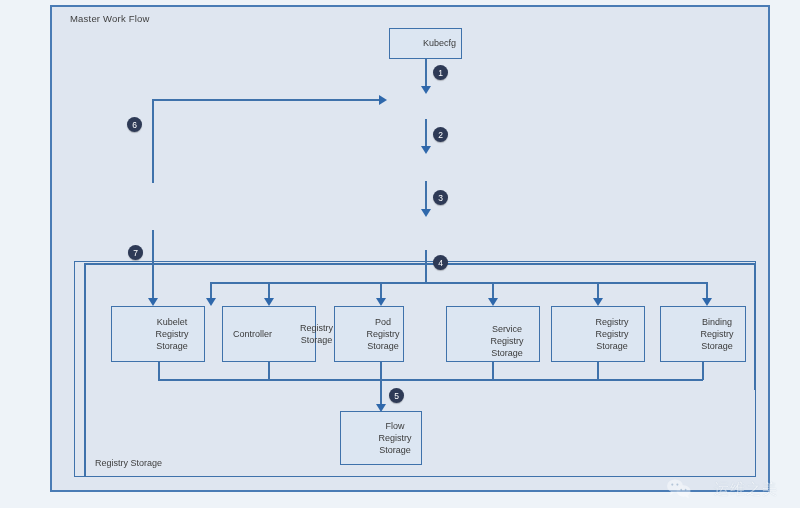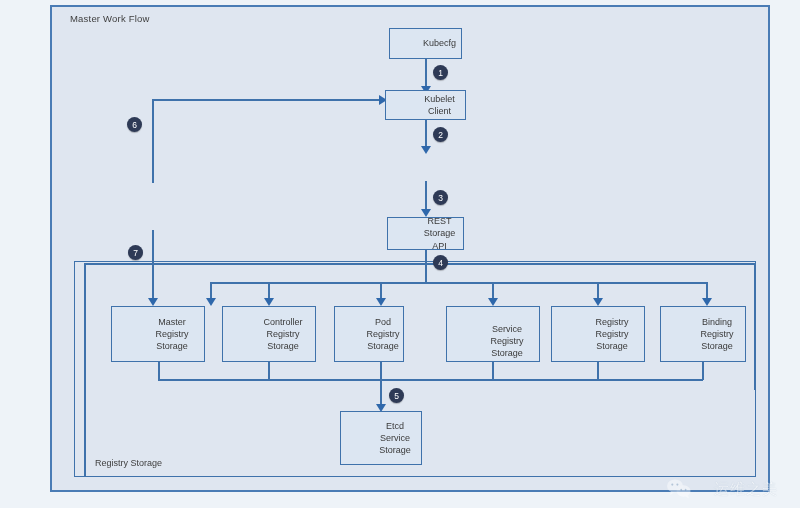--- a/index.html
+++ b/index.html
@@ -155,37 +155,30 @@
   <div class="arrow-down" style="left:148px;top:298px;"></div>
 
   <div class="ln lnh" style="left:84px;top:263px;width:671px;"></div>
   <div class="ln lnv" style="left:84px;top:263px;height:214px;"></div>
   <div class="ln lnv" style="left:754px;top:263px;height:127px;"></div>
 
   <div class="node" style="left:389px;top:28px;width:73px;height:31px;">
     <span>Kubecfg</span>
   </div>
 
-  <div class="node" style="left:385px;top:90px;width:81px;height:30px;">
-    <span>Kubelet Client</span>
-  </div>
-
-
-  <div class="node" style="left:387px;top:217px;width:77px;height:33px;flex-direction:column;">
-    <span>REST Storage</span>
-    <span>API</span>
-  </div>
+
+
 
 
   <div class="node" style="left:111px;top:306px;width:94px;height:56px;flex-direction:column;">
-    <span>Master Registry</span>
-    <span>Storage</span>
-  </div>
-
-  <div class="node" style="left:222px;top:306px;width:94px;height:56px;flex-direction:column;">
+    <span>Kubelet Registry</span>
+    <span>Storage</span>
+  </div>
+
+  <div class="node" style="left:222px;top:306px;width:94px;height:56px;flex-direction:row;">
     <span>Controller</span>
     <span>Registry Storage</span>
   </div>
 
   <div class="node" style="left:334px;top:306px;width:70px;height:56px;flex-direction:column;justify-content:center;">
     <span>Pod Registry</span>
     <span>Storage</span>
   </div>
 
   <div class="node" style="left:446px;top:306px;width:94px;height:56px;flex-direction:column;justify-content:flex-end;">
@@ -197,21 +190,21 @@
     <span>Registry</span>
     <span>Registry Storage</span>
   </div>
 
   <div class="node" style="left:660px;top:306px;width:86px;height:56px;flex-direction:column;">
     <span>Binding</span>
     <span>Registry Storage</span>
   </div>
 
   <div class="node" style="left:340px;top:411px;width:82px;height:54px;flex-direction:column;">
-    <span>Etcd Service</span>
+    <span>Flow Registry</span>
     <span>Storage</span>
   </div>
 
   <div class="badge" style="left:433px;top:65px;">1</div>
   <div class="badge" style="left:433px;top:127px;">2</div>
   <div class="badge" style="left:433px;top:190px;">3</div>
   <div class="badge" style="left:433px;top:255px;">4</div>
   <div class="badge" style="left:389px;top:388px;">5</div>
   <div class="badge" style="left:127px;top:117px;">6</div>
   <div class="badge" style="left:128px;top:245px;">7</div>

